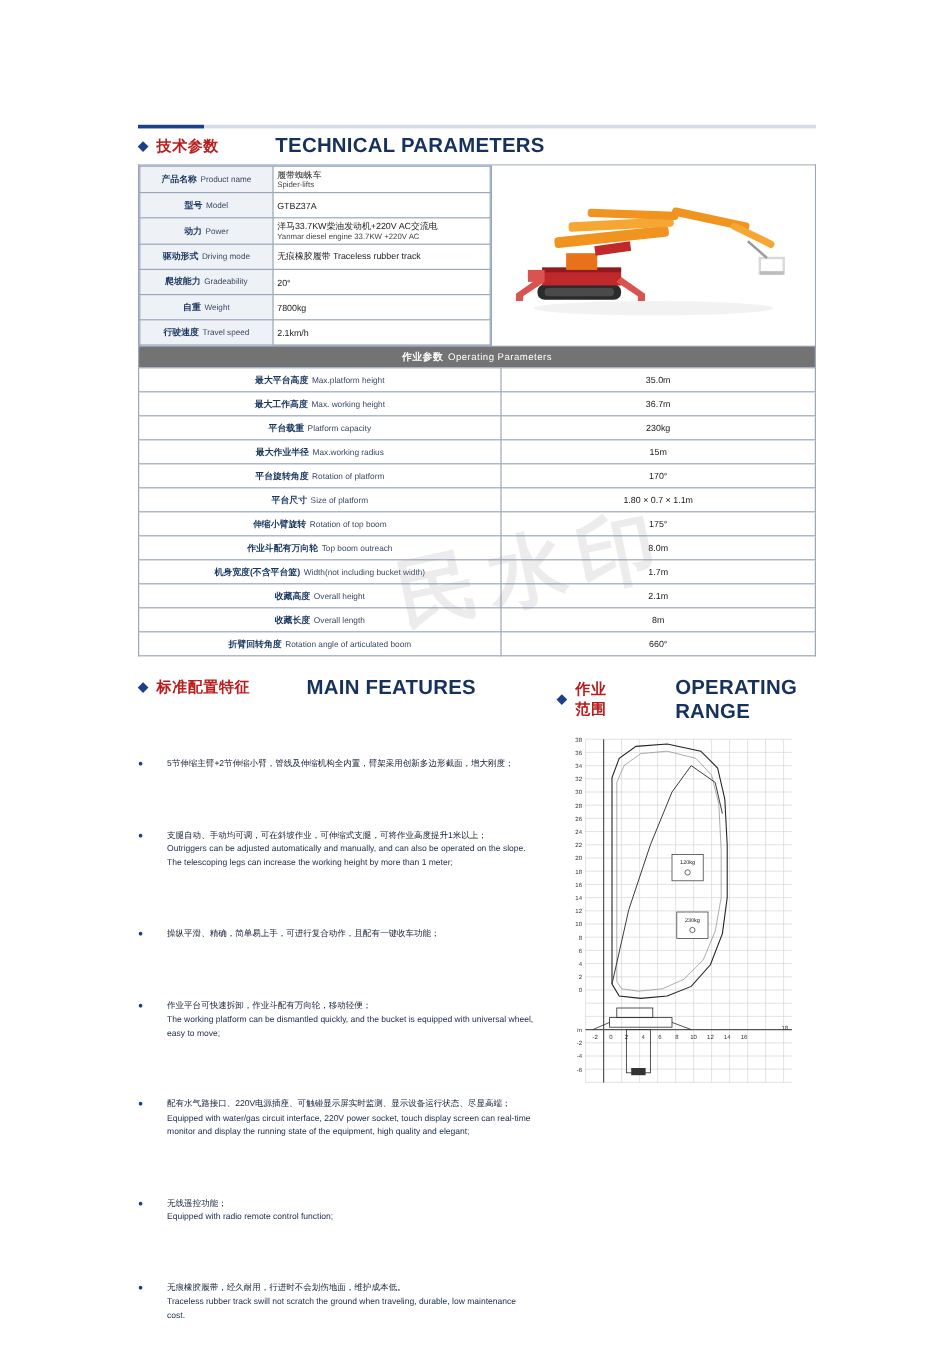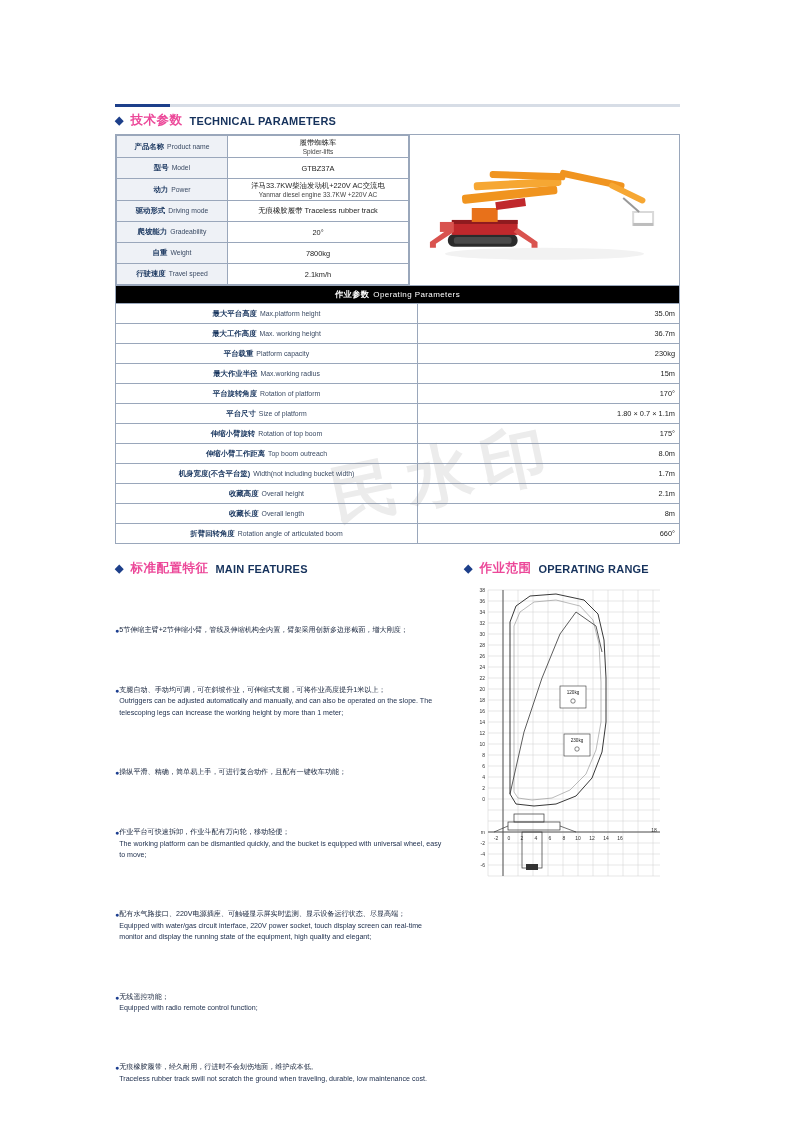--- a/index.html
+++ b/index.html
@@ -30,22 +30,22 @@
 
   
   .sec-head{
     display:flex;align-items:center;gap:7px;
     font-size:12.5px;font-weight:bold;color:#16325c;
     margin-bottom:5px;
   }
   .sec-head .dia{
     color:#1d3f8a;font-size:11px;line-height:1;
   }
-  .sec-head .cn{font-size:12.5px;font-weight:bold;color:#ec4899;letter-spacing:.5px;}
-  .sec-head .en{font-size:11px;font-weight:bold;color:#16325c;letter-spacing:.2px;}
+  .sec-head .cn{font-size:12.5px;font-weight:bold;color:#b91c1c;letter-spacing:.5px;}
+  .sec-head .en{font-size:17px;font-weight:bold;color:#16325c;letter-spacing:.2px;margin-left:40px;}
 
   
   .top-block{
     display:flex;border:1px solid #9aa7bb;border-bottom:none;
   }
   .tbl1{width:293px;border-right:1px solid #9aa7bb;}
   .tbl1 table{border-collapse:collapse;width:100%;}
   .tbl1 td{
     border:1px solid #9aa7bb;
     font-size:7.4px;
@@ -54,56 +54,56 @@
     height:16px;
   }
   .tbl1 td.lab{
     width:104px;
     background:#eef1f6;
     text-align:center;
     color:#19365f;
     font-weight:bold;
   }
   .tbl1 td.lab .en{font-weight:normal;color:#3a4a63;font-size:6.8px;margin-left:3px;}
-  .tbl1 td.val{text-align:center;color:#222;}
+  .tbl1 td.val{text-align:left;color:#222;}
   .tbl1 td.val .en{display:block;font-size:6.5px;color:#444;}
   .img-cell{
     flex:1;position:relative;background:#ffffff;
     overflow:hidden;
   }
 
   
   .machine{position:absolute;left:0;top:0;width:100%;height:100%;}
 
   
   .op-bar{
-    background:#000000;color:#fff;text-align:center;
+    background:#737373;color:#fff;text-align:center;
     font-size:8.2px;font-weight:bold;letter-spacing:.4px;
     padding:3px 13px;border:1px solid #9aa7bb;border-bottom:none;
   }
   .op-bar .en{font-weight:normal;margin-left:4px;font-size:8px;}
 
   .tbl2{border-collapse:collapse;width:100%;}
   .tbl2 td{
     border:1px solid #9aa7bb;font-size:7.4px;height:17px;padding:1px 4px;
   }
   .tbl2 td.lab{width:293px;text-align:center;color:#19365f;font-weight:bold;}
   .tbl2 td.lab .en{font-weight:normal;color:#3a4a63;font-size:6.9px;margin-left:3px;}
-  .tbl2 td.val{text-align:right;color:#222;}
+  .tbl2 td.val{text-align:center;color:#222;}
 
   
   .lower{
     display:flex;margin-top:16px;gap:18px;
   }
   .col-left{width:340px;}
   .col-right{flex:1;}
 
   .feat-list{margin:0;padding:0;list-style:none;}
   .feat{
-    display:flex;gap:0;margin-bottom:1px;margin-top:48px;
+    display:flex;gap:20px;margin-bottom:1px;margin-top:48px;
   }
   .feat .bullet{color:#1b3d8f;font-size:7px;line-height:12px;}
   .feat .txt{font-size:7.1px;line-height:11.4px;color:#15223a;}
   .feat .txt .en{color:#1a2b4a;}
 
   
   .chart-wrap{position:relative;width:216px;height:330px;margin-top:4px;}
   .chart-svg{position:absolute;left:0;top:0;}
 
   
@@ -255,21 +255,21 @@
       </tr>
       <tr>
         <td class="lab"><span>平台尺寸</span><span class="en">Size of platform</span></td>
         <td class="val">1.80 × 0.7 × 1.1m</td>
       </tr>
       <tr>
         <td class="lab"><span>伸缩小臂旋转</span><span class="en">Rotation of top boom</span></td>
         <td class="val">175°</td>
       </tr>
       <tr>
-        <td class="lab"><span>伸缩小臂工作距离</span><span class="en">Top boom outreach</span></td>
+        <td class="lab"><span>作业斗配有万向轮</span><span class="en">Top boom outreach</span></td>
         <td class="val">8.0m</td>
       </tr>
       <tr>
         <td class="lab"><span>机身宽度(不含平台篮)</span><span class="en">Width(not including bucket width)</span></td>
         <td class="val">1.7m</td>
       </tr>
       <tr>
         <td class="lab"><span>收藏高度</span><span class="en">Overall height</span></td>
         <td class="val">2.1m</td>
       </tr>

